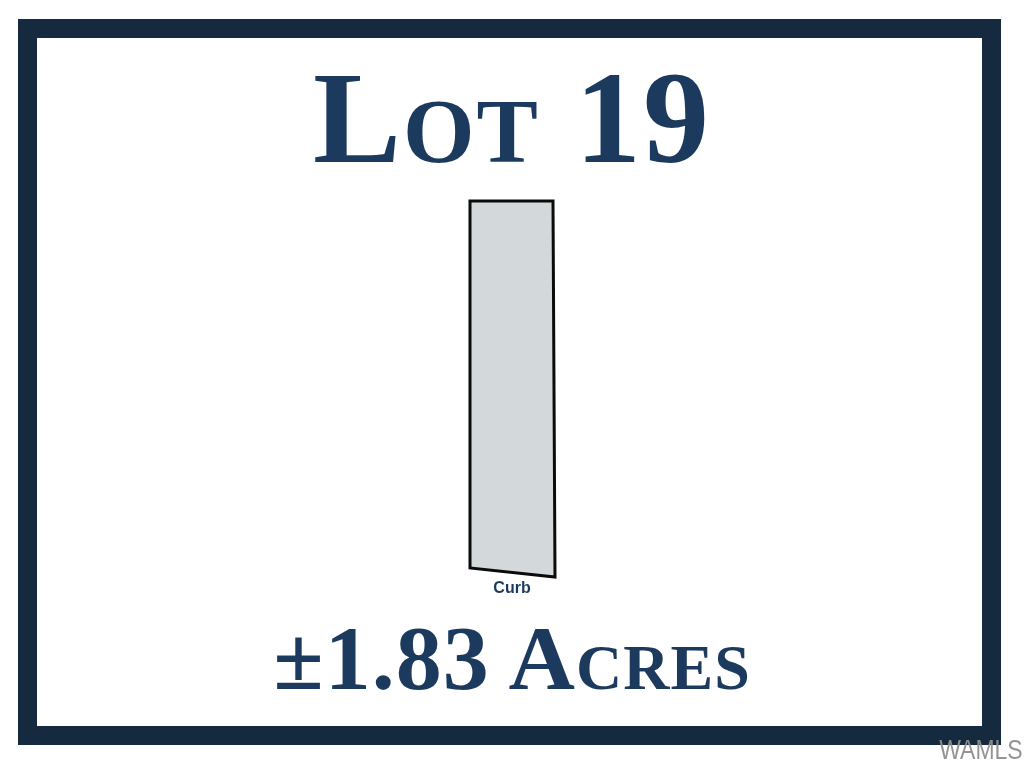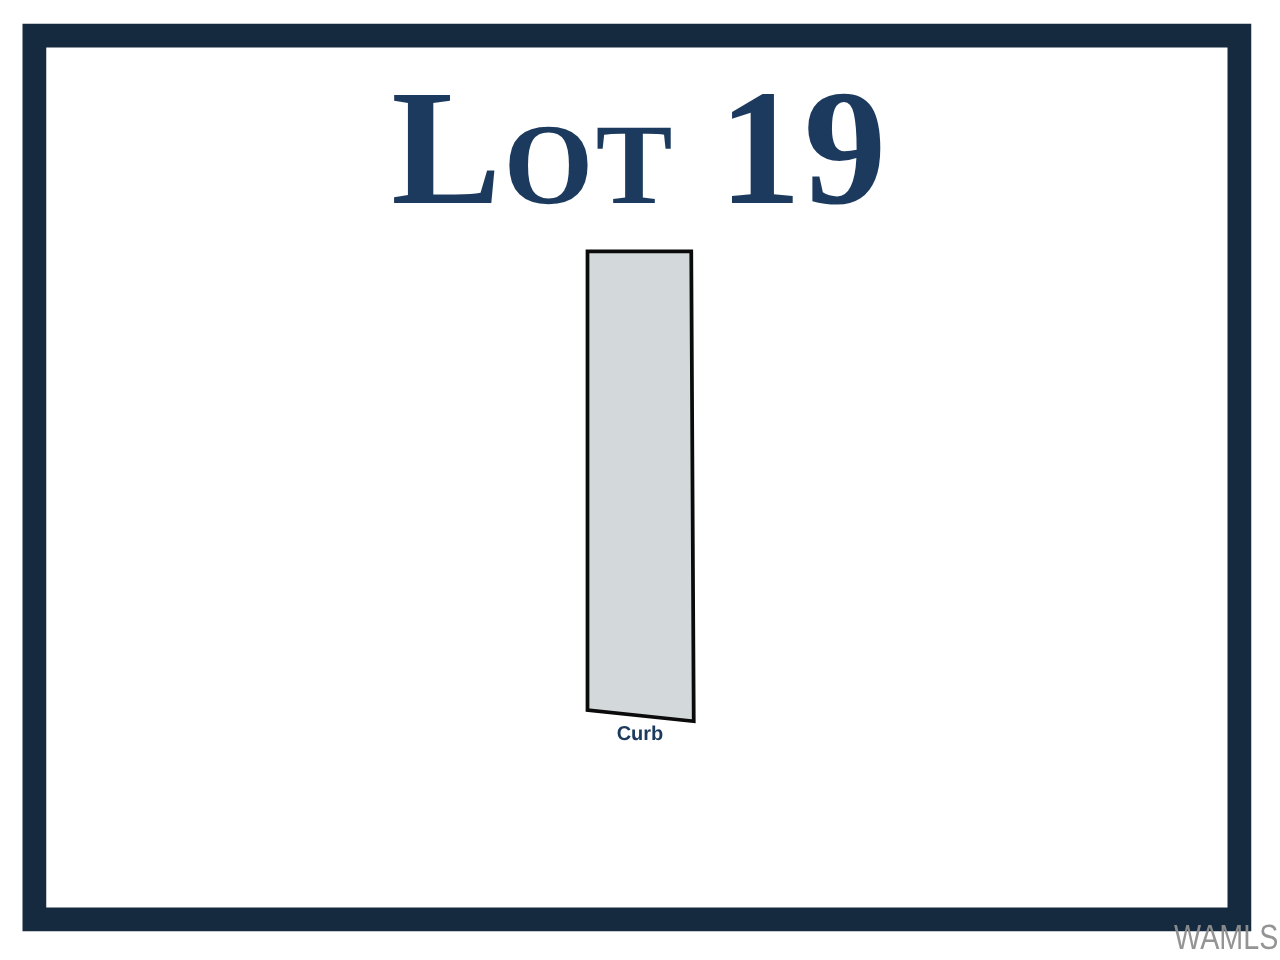--- a/index.html
+++ b/index.html
@@ -104,16 +104,17 @@
   <div class="frame"></div>
 
   <h1 class="title">Lot 19</h1>
 
   <svg class="parcel-svg" viewBox="0 0 1024 768" xmlns="http://www.w3.org/2000/svg">
     <polygon points="470,201 553,201 555,577 470,568"></polygon>
   </svg>
 
   <div class="curb">Curb</div>
 
+  <div class="acreage">±1.83 Acres</div>
 
   <div class="watermark">WAMLS</div>
 
 </div>
 
 </body></html>

